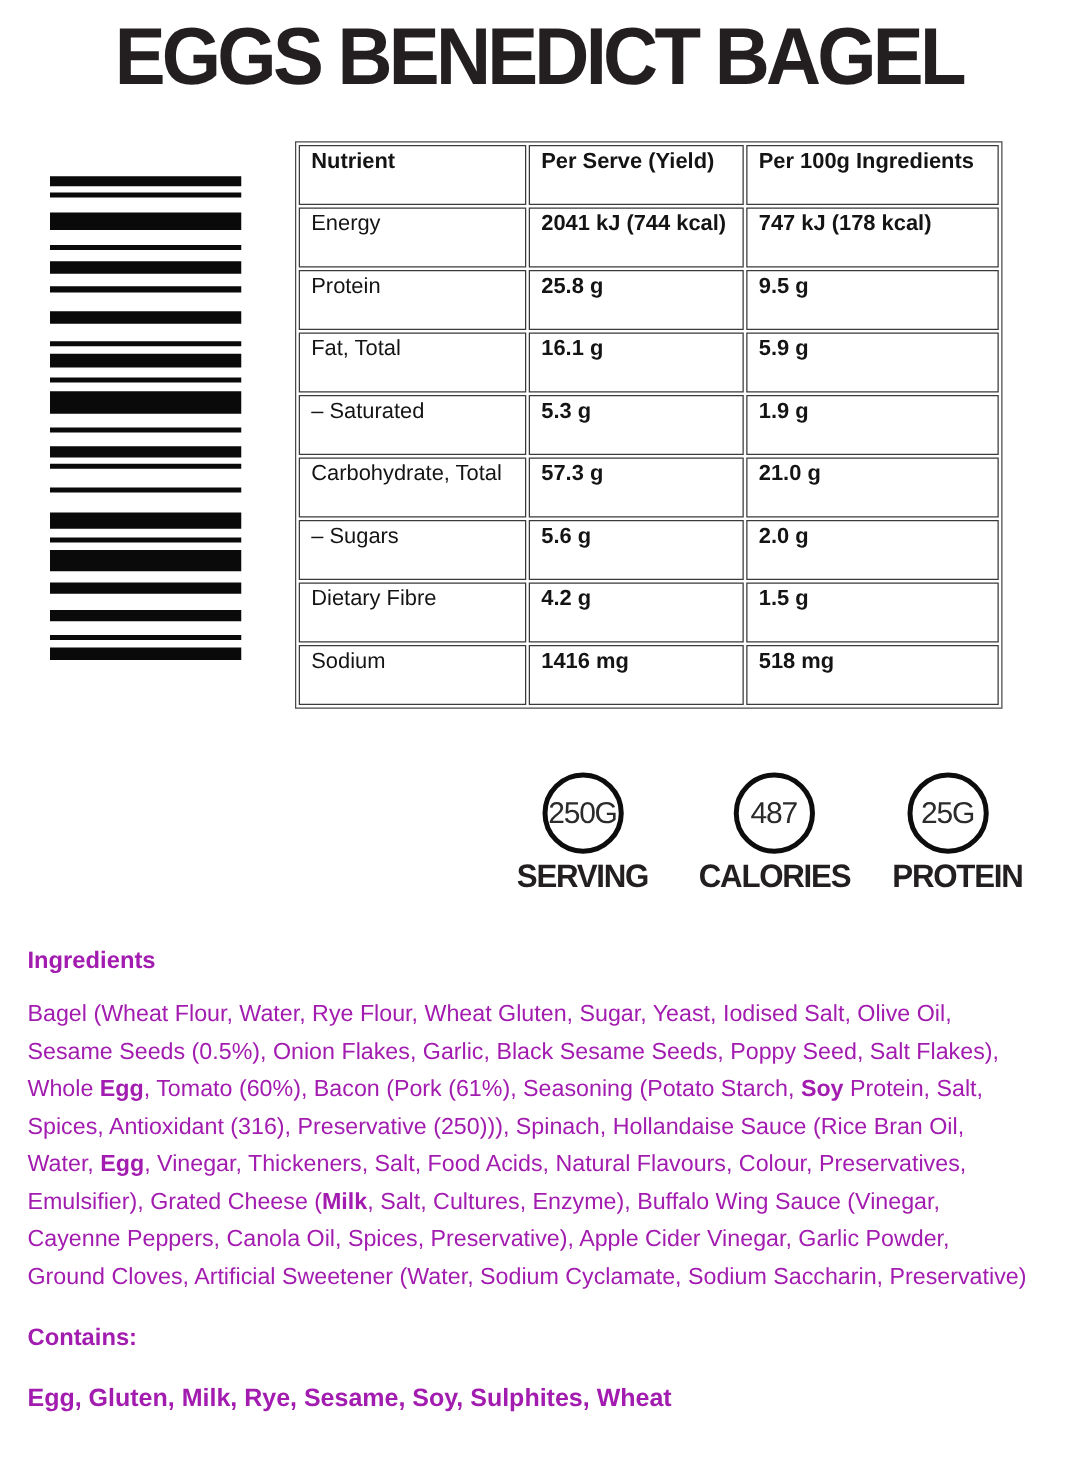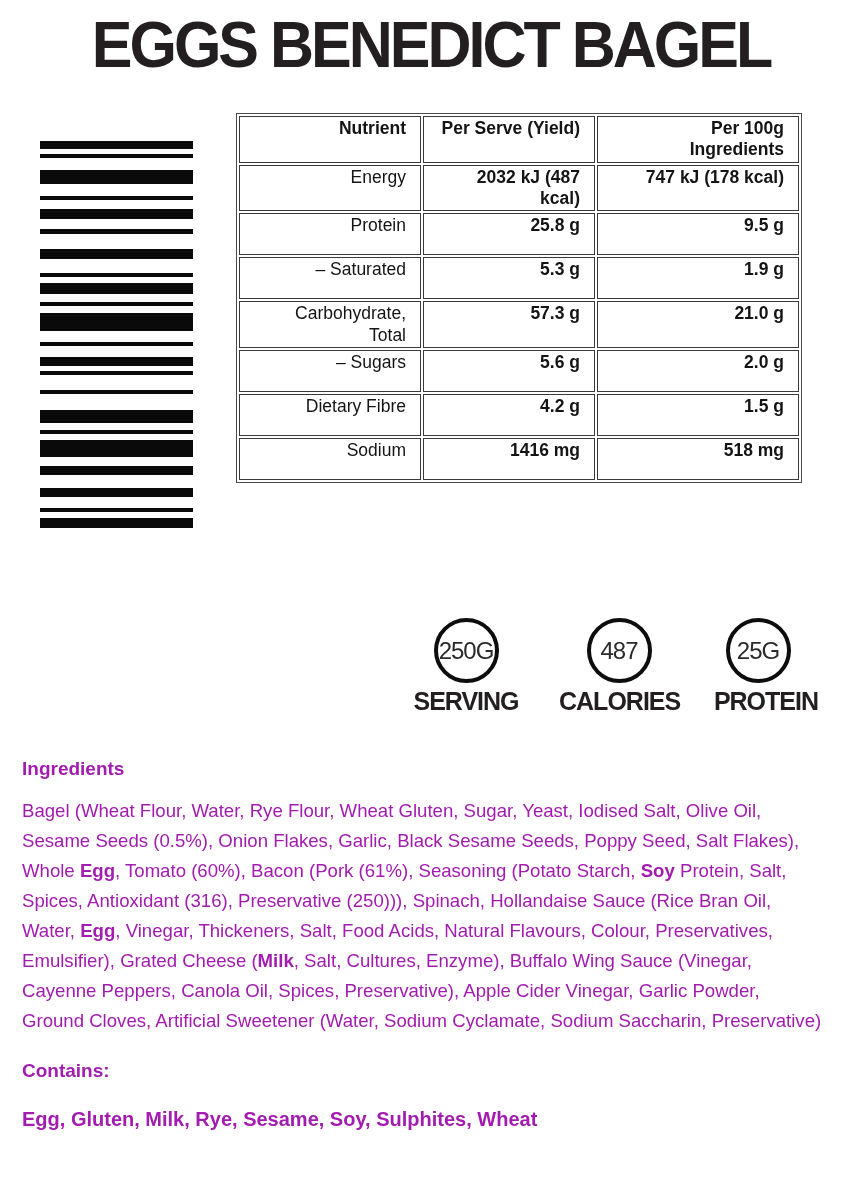--- a/index.html
+++ b/index.html
@@ -37,23 +37,23 @@
   .ntable {
     position: absolute; left: 236px; top: 113px;
     border-collapse: separate;
     border-spacing: 2px;
     border: 1px solid #4a4a4a;
     background: #ffffff;
   }
   .ntable th, .ntable td {
     border: 1px solid #3a3a3a;
     vertical-align: top;
-    text-align: right;
-    padding: 1px 14px;
-    height: 42px;
+    text-align: left;
+    padding: 1px 9px;
+    height: 48px;
     font-size: 17.5px;
     line-height: 1.22;
     background: #ffffff;
     color: #141414;
   }
   .ntable th { font-weight: bold; }
   .ntable td.name { font-weight: normal; }
   .ntable td.val { font-weight: bold; }
   .col-nutrient { width: 182px; }
   .col-serve { width: 172px; }
@@ -131,27 +131,32 @@
     <thead>
       <tr>
         <th class="col-nutrient">Nutrient</th>
         <th class="col-serve">Per Serve (Yield)</th>
         <th class="col-100g">Per 100g Ingredients</th>
       </tr>
     </thead>
     <tbody>
       <tr>
         <td class="name">Energy</td>
-        <td class="val">2032 kJ (487 kcal)</td>
+        <td class="val">2041 kJ (744 kcal)</td>
         <td class="val">747 kJ (178 kcal)</td>
       </tr>
       <tr>
         <td class="name">Protein</td>
         <td class="val">25.8 g</td>
         <td class="val">9.5 g</td>
+      </tr>
+      <tr>
+        <td class="name">Fat, Total</td>
+        <td class="val">16.1 g</td>
+        <td class="val">5.9 g</td>
       </tr>
       <tr>
         <td class="name">– Saturated</td>
         <td class="val">5.3 g</td>
         <td class="val">1.9 g</td>
       </tr>
       <tr>
         <td class="name">Carbohydrate, Total</td>
         <td class="val">57.3 g</td>
         <td class="val">21.0 g</td>

